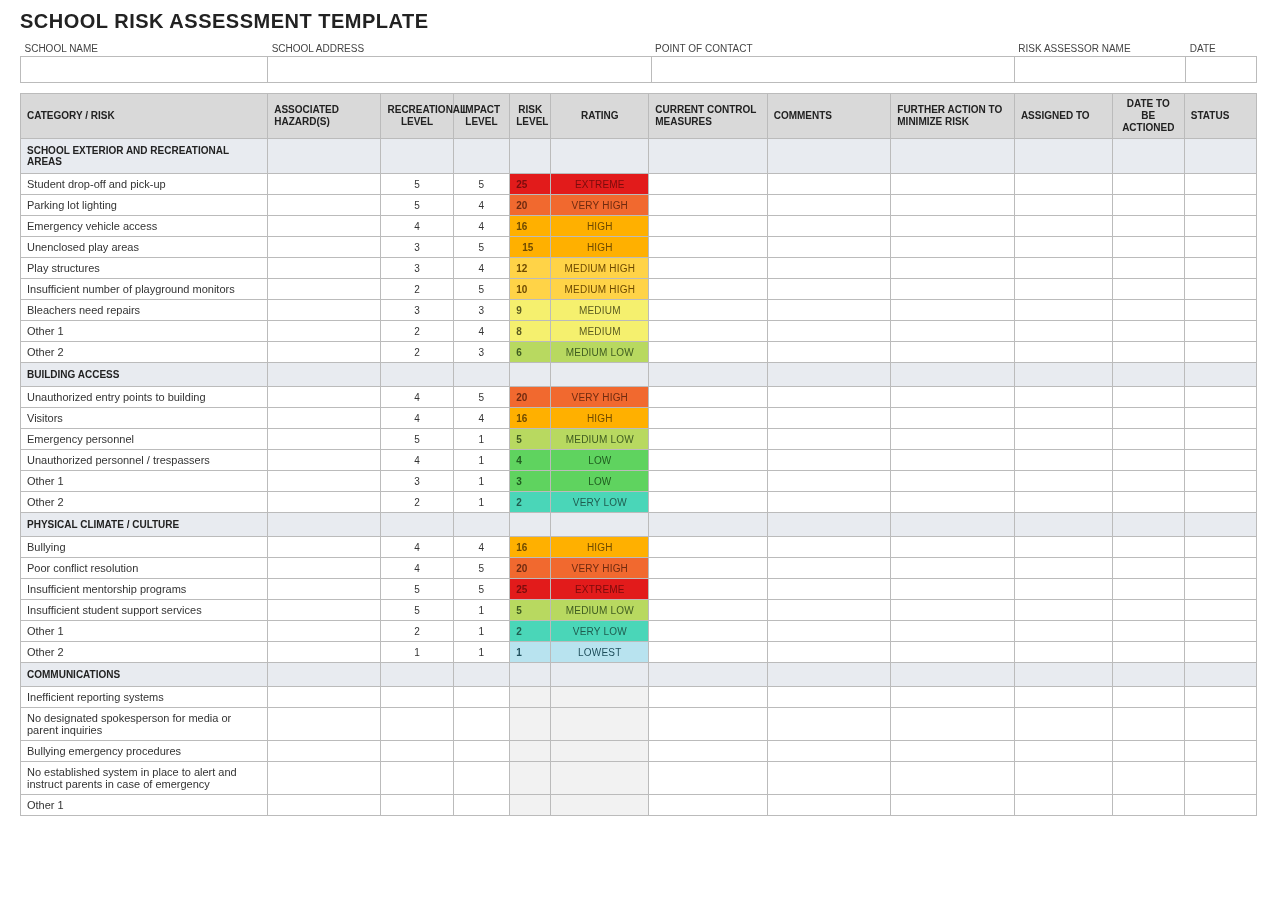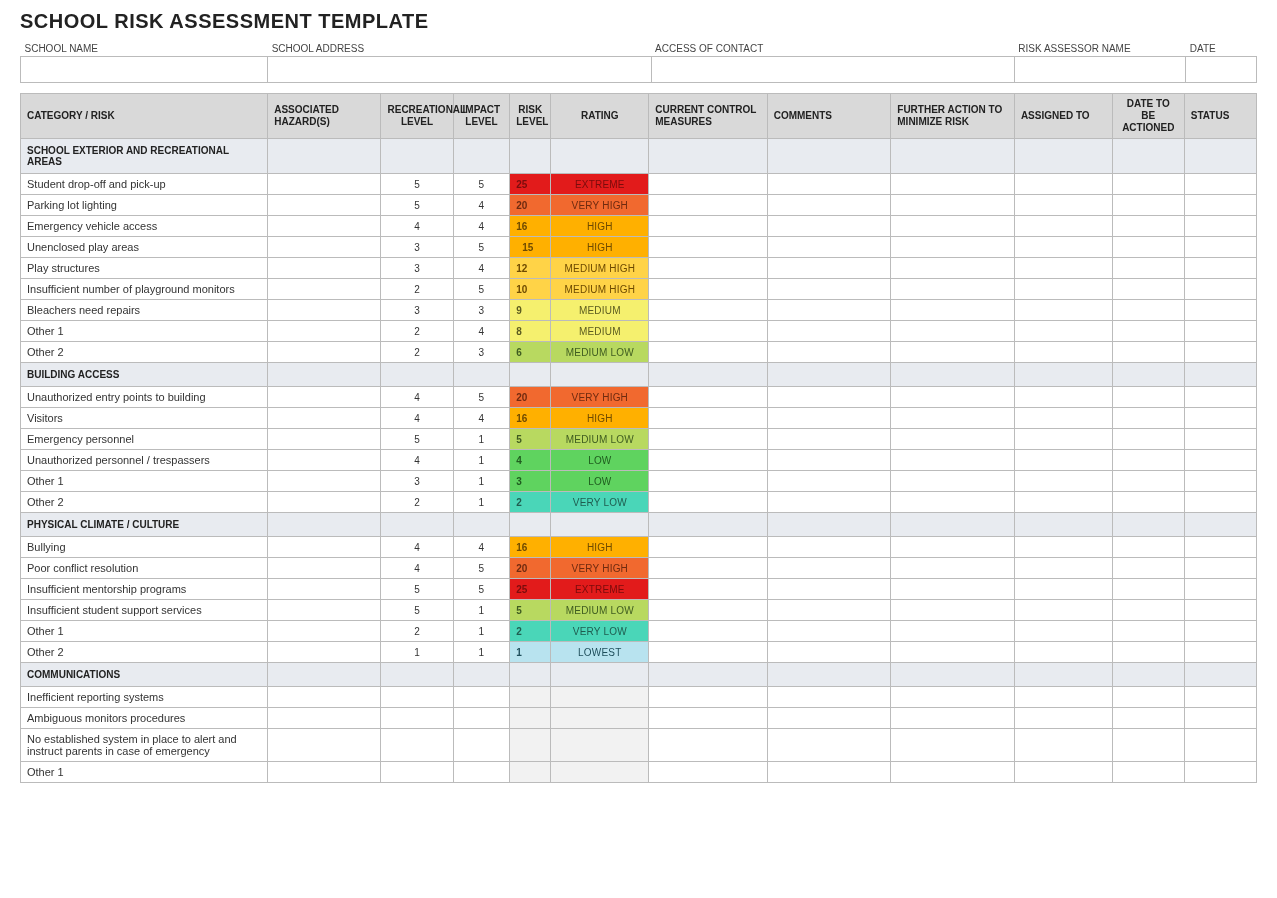--- a/index.html
+++ b/index.html
@@ -47,21 +47,21 @@
     <col class="col-name">
       <col class="col-addr">
       <col class="col-poc">
       <col class="col-ass">
       <col class="col-date">
   </colgroup>
   <tbody>
       <tr>
     <th>SCHOOL NAME</th>
     <th>SCHOOL ADDRESS</th>
-    <th>ACCESS OF CONTACT</th>
+    <th>POINT OF CONTACT</th>
     <th>RISK ASSESSOR NAME</th>
     <th class="col-date" style="text-align:left">DATE</th>
   </tr>
   <tr>
     <td></td>
     <td></td>
     <td></td>
     <td></td>
     <td></td>
   </tr>
@@ -458,21 +458,35 @@
         <td class="risk-cell" style="background: rgb(242, 242, 242); color: rgb(51, 51, 51);"></td>
         <td class="rating-cell" style="background: rgb(242, 242, 242); color: rgb(51, 51, 51);"></td>
         <td></td>
         <td></td>
         <td></td>
         <td></td>
         <td></td>
         <td></td>
       </tr>
       <tr class="data-row">
-        <td>Ambiguous monitors procedures</td>
+        <td>No designated spokesperson for media or parent inquiries</td>
+        <td></td>
+        <td class="num"></td>
+        <td class="num"></td>
+        <td class="risk-cell" style="background: rgb(242, 242, 242); color: rgb(51, 51, 51);"></td>
+        <td class="rating-cell" style="background: rgb(242, 242, 242); color: rgb(51, 51, 51);"></td>
+        <td></td>
+        <td></td>
+        <td></td>
+        <td></td>
+        <td></td>
+        <td></td>
+      </tr>
+      <tr class="data-row">
+        <td>Bullying emergency procedures</td>
         <td></td>
         <td class="num"></td>
         <td class="num"></td>
         <td class="risk-cell" style="background: rgb(242, 242, 242); color: rgb(51, 51, 51);"></td>
         <td class="rating-cell" style="background: rgb(242, 242, 242); color: rgb(51, 51, 51);"></td>
         <td></td>
         <td></td>
         <td></td>
         <td></td>
         <td></td>

